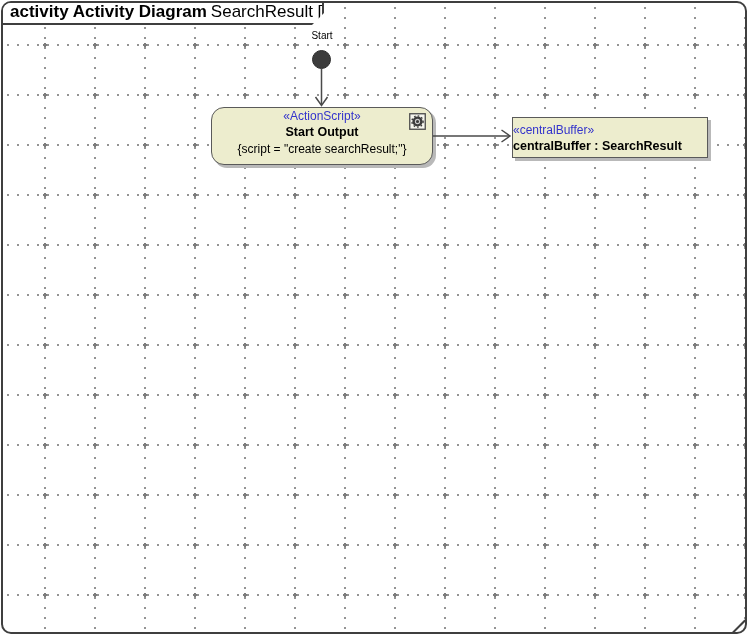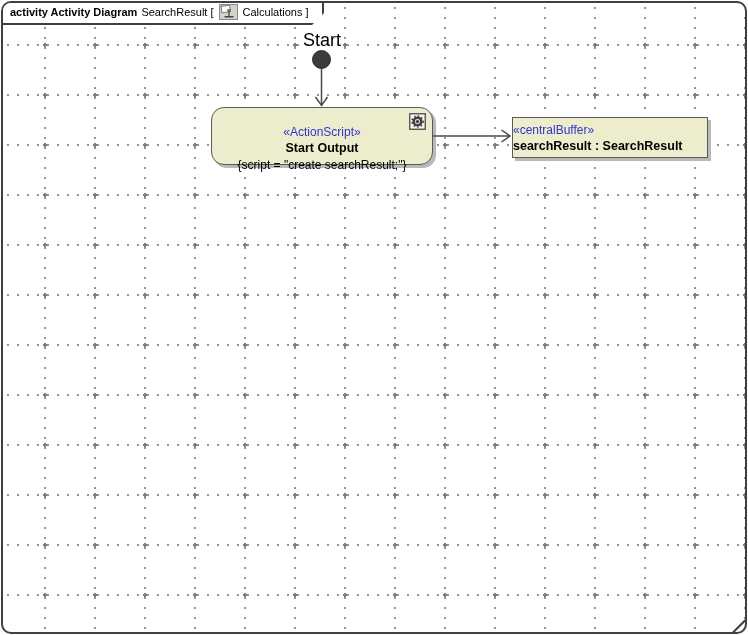--- a/index.html
+++ b/index.html
@@ -38,42 +38,42 @@
     width: 321px; height: 22px;
     background: #ffffff;
     border-right: 2px solid #3f3f3f;
     border-bottom: 2px solid #3f3f3f;
     box-sizing: border-box;
     clip-path: polygon(0 0, 100% 0, 100% calc(100% - 12px), calc(100% - 12px) 100%, 0 100%);
     display: flex;
     align-items: center;
     padding: 0 6px 2px 7px;
     gap: 4px;
-    font-size: 11px;
+    font-size: 17px;
     color: #000000;
     white-space: nowrap;
     z-index: 5;
   }
   .tab-diagonal {
     position: absolute;
     right: -3px; bottom: 4px;
     width: 19px; height: 2px;
     background: #3f3f3f;
     transform: rotate(-45deg);
     z-index: 6;
   }
   .tab .bold { font-weight: bold; }
   .tab-icon { flex: 0 0 auto; margin: 0 1px; }
   
   .node-label-start {
     position: absolute;
     left: 288px; top: 27px;
     width: 62px;
     text-align: center;
-    font-size: 18px;
+    font-size: 10px;
     color: #000000;
   }
   .initial-node {
     position: absolute;
     left: 309px; top: 47px;
     width: 19px; height: 19px;
     border-radius: 50%;
     background: #3c3c3c;
     border: 1px solid #2c2c2c;
     box-sizing: border-box;
@@ -81,21 +81,21 @@
   .action-node {
     position: absolute;
     left: 208px; top: 104px;
     width: 222px; height: 58px;
     box-sizing: border-box;
     background: #ededce;
     border: 1.5px solid #5a5a5a;
     border-radius: 13px;
     box-shadow: 3px 3px 0 #b9b9b9;
     text-align: center;
-    padding-top: 16px;
+    padding-top: 0;
   }
   .buffer-node {
     position: absolute;
     left: 509px; top: 114px;
     width: 196px; height: 41px;
     box-sizing: border-box;
     background: #ededce;
     border: 1.5px solid #5a5a5a;
     box-shadow: 3px 3px 0 #b9b9b9;
     text-align: left;
@@ -177,16 +177,16 @@
     <svg class="corner-icon" viewBox="0 0 17 17">
       <rect x="0.75" y="0.75" width="15.5" height="15.5" fill="#f6f6ee" stroke="#4a4a4a" stroke-width="1.3"></rect>
       <circle cx="8.5" cy="8.5" r="5.1" fill="#3c3c3c"></circle>
       <circle cx="8.5" cy="8.5" r="5.6" fill="none" stroke="#3c3c3c" stroke-width="1.4" stroke-dasharray="1.6 2.1"></circle>
       <circle cx="8.5" cy="8.5" r="2.1" fill="none" stroke="#c9c9c9" stroke-width="1.1"></circle>
     </svg>
   </div>
 
   <div class="buffer-node">
     <div class="stereotype">«centralBuffer»</div>
-    <div class="node-name">searchResult : SearchResult</div>
+    <div class="node-name">centralBuffer : SearchResult</div>
   </div>
 
 </div>
 
 </body></html>

